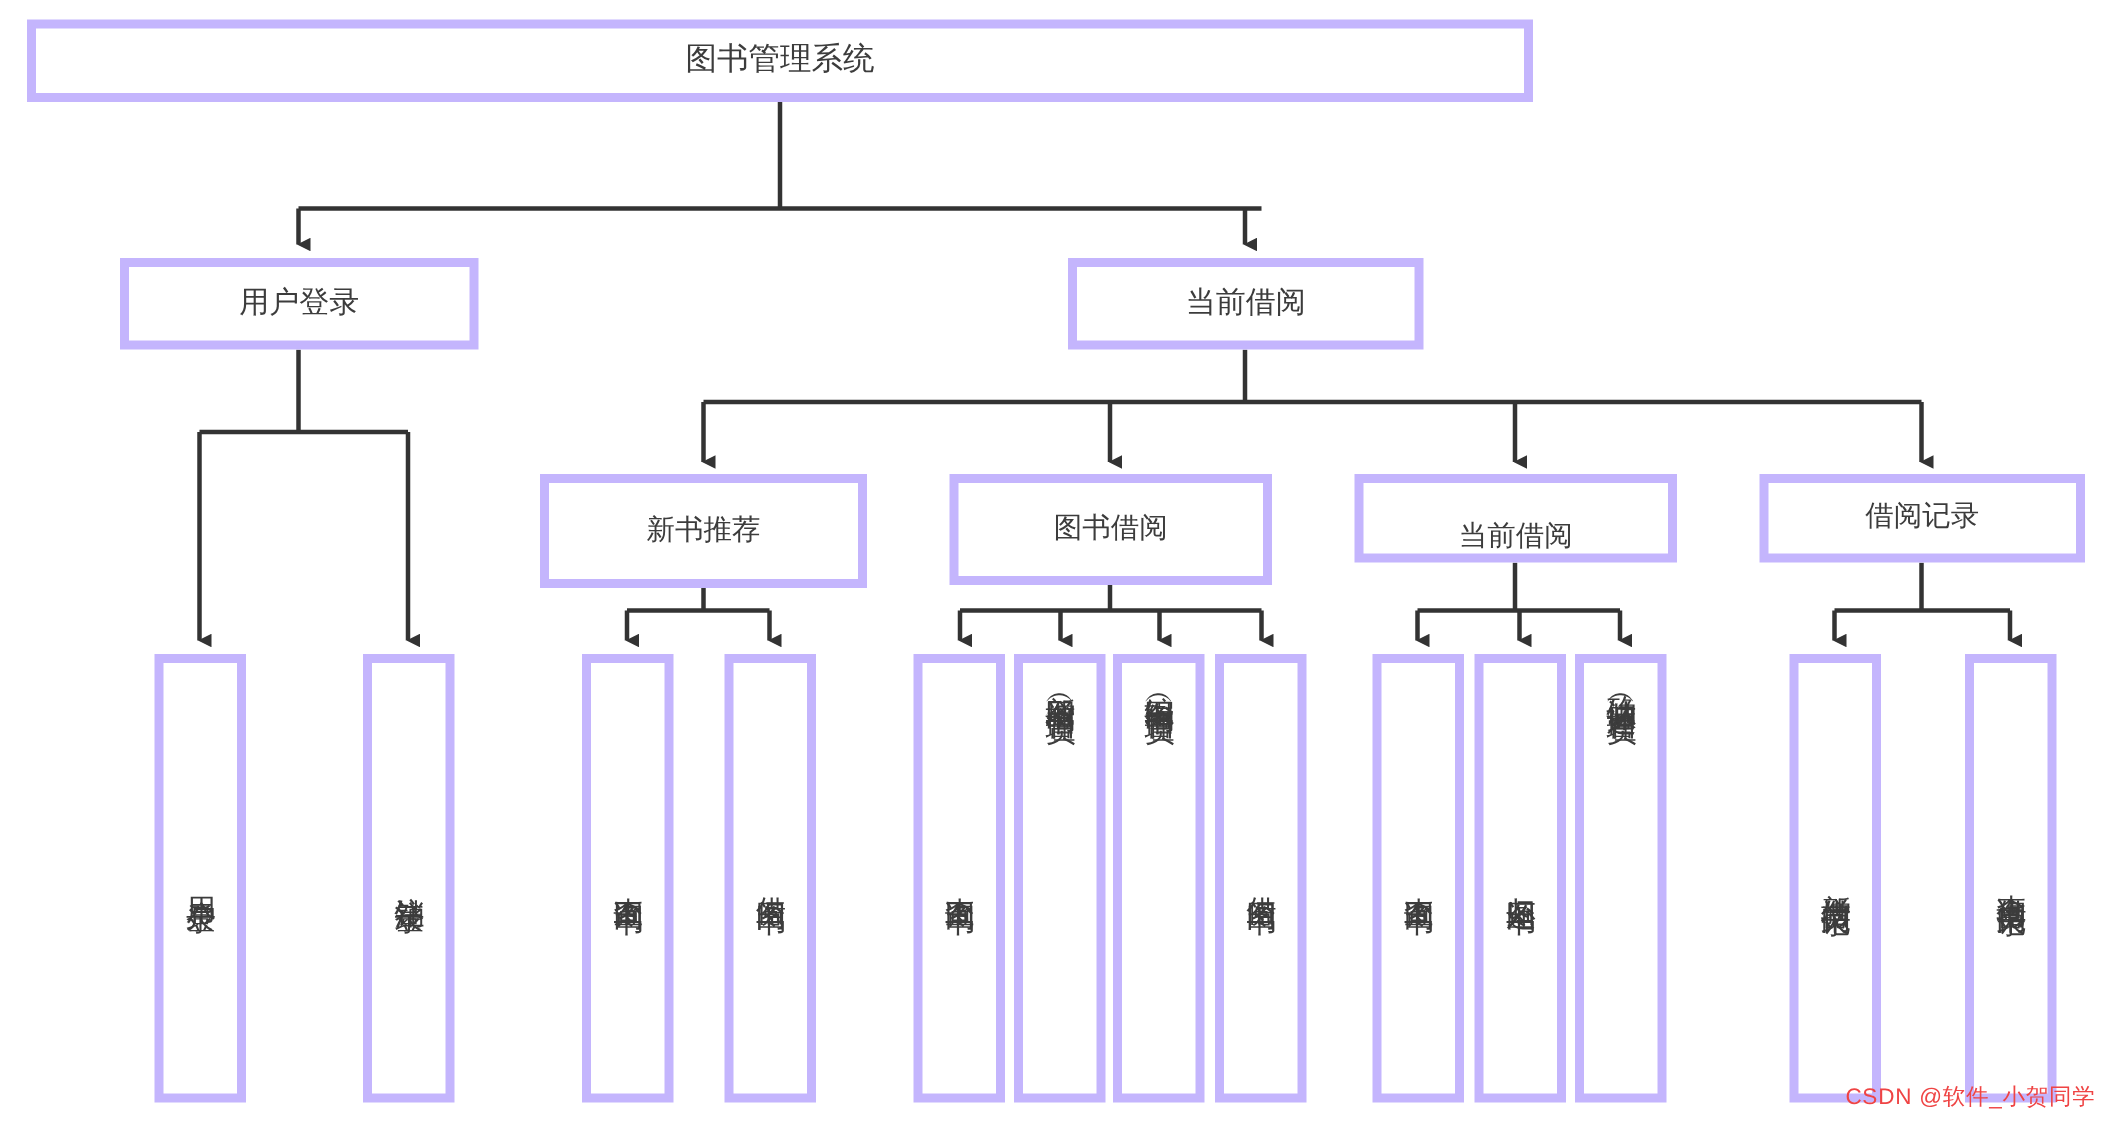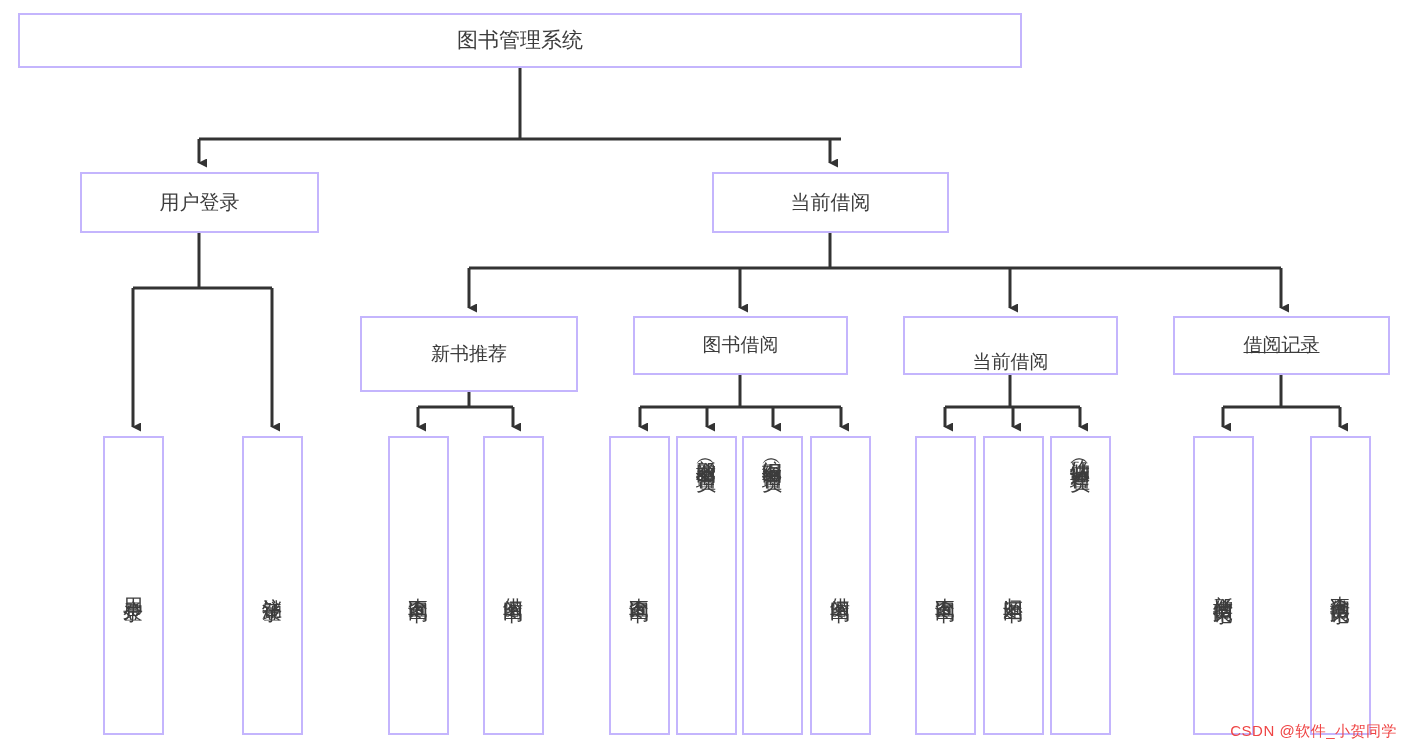--- a/index.html
+++ b/index.html
@@ -23,21 +23,21 @@
     left: 0;
     top: 0;
     width: 1405px;
     height: 747px;
     pointer-events: none;
   }
   .node {
     position: absolute;
     box-sizing: border-box;
     background: #ffffff;
-    border: 2px solid #c4b5fd;
+    border: 6px solid #c4b5fd;
     display: flex;
     align-items: center;
     justify-content: center;
     color: #3c3c3c;
   }
   .node .node-label {
     display: block;
     text-align: center;
     line-height: 1.18;
     color: #3c3c3c;
@@ -141,27 +141,27 @@
   <div class="node node-l1" style="left:80px; top:172px; width:239px; height:61px;">
     <span class="node-label">用户登录</span>
   </div>
   <div class="node node-l1" style="left:712px; top:172px; width:237px; height:61px;">
     <span class="node-label">当前借阅</span>
   </div>
 
   <div class="node node-l2" style="left:360px; top:316px; width:218px; height:76px;">
     <span class="node-label">新书推荐</span>
   </div>
-  <div class="node node-l2" style="left:633px; top:316px; width:215px; height:59px;">
+  <div class="node node-l2" style="left:633px; top:316px; width:215px; height:74px;">
     <span class="node-label">图书借阅</span>
   </div>
   <div class="node node-l2" style="left:903px; top:316px; width:215px; height:59px;align-items:flex-end;">
     <span class="node-label">当前借阅</span>
   </div>
-  <div class="node node-l2" style="left:1173px; top:316px; width:217px; height:59px;text-decoration:underline;">
+  <div class="node node-l2" style="left:1173px; top:316px; width:217px; height:59px;">
     <span class="node-label">借阅记录</span>
   </div>
 
   <div class="node node-leaf leaf-center" style="left:103px; top:436px; width:61px; height:299px;">
     <span class="node-label">用户登录</span>
   </div>
   <div class="node node-leaf leaf-center" style="left:242px; top:436px; width:61px; height:299px;">
     <span class="node-label">注销登录</span>
   </div>
 

